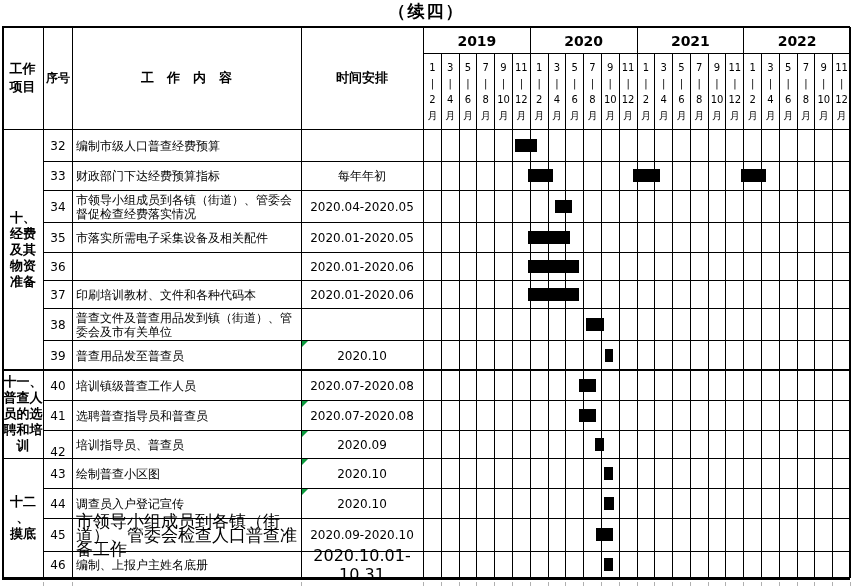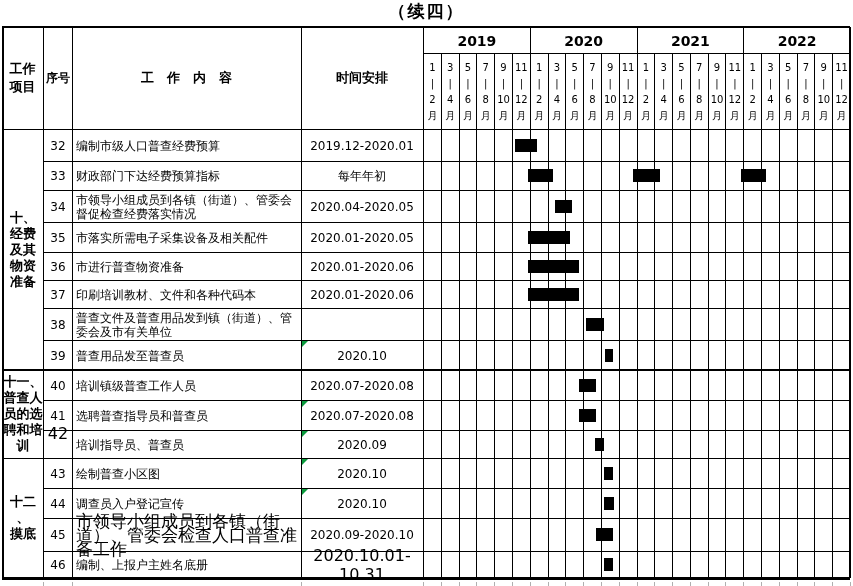--- a/index.html
+++ b/index.html
@@ -267,38 +267,36 @@
       <span>聘和培</span>
       <span>训</span>
     </div>
     <div class="c" style="left: 3px; top: 459px; width: 40px; height: 118px; flex-direction: column; font-size: 13px; font-weight: bold; line-height: 16px;">
       <span>十二</span>
       <span>、</span>
       <span>摸底</span>
     </div>
     <div class="c" style="left: 44px; top: 130px; width: 28px; height: 31px; font-size: 12px;">32</div>
     <div class="c" style="left: 73px; top: 130px; width: 227px; height: 31px; justify-content: flex-start; text-align: left; font-size: 12px; line-height: 14px; padding: 0px 3px;">编制市级人口普查经费预算</div>
-    <div class="c" style="left: 302px; top: 130px; width: 120px; height: 31px; font-size: 12px;">2019.12-2020.01</div>
     <div class="ln" style="left: 514.627px; top: 138.5px; width: 22.2396px; height: 13px; background: rgb(0, 0, 0);"></div>
     <div class="c" style="left: 44px; top: 162px; width: 28px; height: 28px; font-size: 12px;">33</div>
     <div class="c" style="left: 73px; top: 162px; width: 227px; height: 28px; justify-content: flex-start; text-align: left; font-size: 12px; line-height: 14px; padding: 0px 3px;">财政部门下达经费预算指标</div>
     <div class="c" style="left: 302px; top: 162px; width: 120px; height: 28px; font-size: 12px;">每年年初</div>
     <div class="ln" style="left: 527.971px; top: 169px; width: 24.9083px; height: 13px; background: rgb(0, 0, 0);"></div>
     <div class="ln" style="left: 632.942px; top: 169px; width: 26.6875px; height: 13px; background: rgb(0, 0, 0);"></div>
     <div class="ln" style="left: 741.471px; top: 169px; width: 24.9083px; height: 13px; background: rgb(0, 0, 0);"></div>
     <div class="c" style="left: 44px; top: 191px; width: 28px; height: 31px; font-size: 12px;">34</div>
     <div class="c" style="left: 73px; top: 191px; width: 227px; height: 31px; justify-content: flex-start; text-align: left; font-size: 12px; line-height: 14px; padding: 0px 3px;">市领导小组成员到各镇（街道）、管委会督促检查经费落实情况</div>
     <div class="c" style="left: 302px; top: 191px; width: 120px; height: 31px; font-size: 12px;">2020.04-2020.05</div>
     <div class="ln" style="left: 554.658px; top: 199.5px; width: 16.9021px; height: 13px; background: rgb(0, 0, 0);"></div>
     <div class="c" style="left: 44px; top: 223px; width: 28px; height: 29px; font-size: 12px;">35</div>
     <div class="c" style="left: 73px; top: 223px; width: 227px; height: 29px; justify-content: flex-start; text-align: left; font-size: 12px; line-height: 14px; padding: 0px 3px;">市落实所需电子采集设备及相关配件</div>
     <div class="c" style="left: 302px; top: 223px; width: 120px; height: 29px; font-size: 12px;">2020.01-2020.05</div>
     <div class="ln" style="left: 527.971px; top: 230.5px; width: 41.8104px; height: 13px; background: rgb(0, 0, 0);"></div>
     <div class="c" style="left: 44px; top: 253px; width: 28px; height: 27px; font-size: 12px;">36</div>
-    <div class="c" style="left: 73px; top: 253px; width: 227px; height: 27px; justify-content: flex-start; text-align: left; font-size: 12px; line-height: 14px; padding: 0px 3px;">市进行普查物资准备</div>
     <div class="c" style="left: 302px; top: 253px; width: 120px; height: 27px; font-size: 12px;">2020.01-2020.06</div>
     <div class="ln" style="left: 527.971px; top: 259.5px; width: 50.7062px; height: 13px; background: rgb(0, 0, 0);"></div>
     <div class="c" style="left: 44px; top: 281px; width: 28px; height: 27px; font-size: 12px;">37</div>
     <div class="c" style="left: 73px; top: 281px; width: 227px; height: 27px; justify-content: flex-start; text-align: left; font-size: 12px; line-height: 14px; padding: 0px 3px;">印刷培训教材、文件和各种代码本</div>
     <div class="c" style="left: 302px; top: 281px; width: 120px; height: 27px; font-size: 12px;">2020.01-2020.06</div>
     <div class="ln" style="left: 527.971px; top: 287.5px; width: 50.7062px; height: 13px; background: rgb(0, 0, 0);"></div>
     <div class="c" style="left: 44px; top: 309px; width: 28px; height: 31px; font-size: 12px;">38</div>
     <div class="c" style="left: 73px; top: 309px; width: 227px; height: 31px; justify-content: flex-start; text-align: left; font-size: 12px; line-height: 14px; padding: 0px 3px;">普查文件及普查用品发到镇（街道）、管委会及市有关单位</div>
     <div class="ln" style="left: 585.794px; top: 317.5px; width: 17.7917px; height: 13px; background: rgb(0, 0, 0);"></div>
     <div class="c" style="left: 44px; top: 341px; width: 28px; height: 29px; font-size: 12px;">39</div>
@@ -308,21 +306,21 @@
     <div class="ln" style="left: 302px; top: 341px; width: 0px; height: 0px; background: transparent; border-top: 6px solid rgb(10, 154, 60); border-right: 6px solid transparent;"></div>
     <div class="c" style="left: 44px; top: 371px; width: 28px; height: 29px; font-size: 12px;">40</div>
     <div class="c" style="left: 73px; top: 371px; width: 227px; height: 29px; justify-content: flex-start; text-align: left; font-size: 12px; line-height: 14px; padding: 0px 3px;">培训镇级普查工作人员</div>
     <div class="c" style="left: 302px; top: 371px; width: 120px; height: 29px; font-size: 12px;">2020.07-2020.08</div>
     <div class="ln" style="left: 578.677px; top: 378.5px; width: 16.9021px; height: 13px; background: rgb(0, 0, 0);"></div>
     <div class="c" style="left: 44px; top: 401px; width: 28px; height: 29px; font-size: 12px;">41</div>
     <div class="c" style="left: 73px; top: 401px; width: 227px; height: 29px; justify-content: flex-start; text-align: left; font-size: 12px; line-height: 14px; padding: 0px 3px;">选聘普查指导员和普查员</div>
     <div class="c" style="left: 302px; top: 401px; width: 120px; height: 29px; font-size: 12px;">2020.07-2020.08</div>
     <div class="ln" style="left: 578.677px; top: 408.5px; width: 16.9021px; height: 13px; background: rgb(0, 0, 0);"></div>
     <div class="ln" style="left: 302px; top: 401px; width: 0px; height: 0px; background: transparent; border-top: 6px solid rgb(10, 154, 60); border-right: 6px solid transparent;"></div>
-    <div class="c" style="left: 44px; top: 420px; width: 28px; height: 27px; font-size: 16px;">42</div>
+    <div class="c" style="left: 44px; top: 438px; width: 28px; height: 27px; font-size: 12px;">42</div>
     <div class="c" style="left: 73px; top: 431px; width: 227px; height: 27px; justify-content: flex-start; text-align: left; font-size: 12px; line-height: 14px; padding: 0px 3px;">培训指导员、普查员</div>
     <div class="c" style="left: 302px; top: 431px; width: 120px; height: 27px; font-size: 12px;">2020.09</div>
     <div class="ln" style="left: 594.69px; top: 437.5px; width: 9.78542px; height: 13px; background: rgb(0, 0, 0);"></div>
     <div class="ln" style="left: 302px; top: 431px; width: 0px; height: 0px; background: transparent; border-top: 6px solid rgb(10, 154, 60); border-right: 6px solid transparent;"></div>
     <div class="c" style="left: 44px; top: 459px; width: 28px; height: 29px; font-size: 12px;">43</div>
     <div class="c" style="left: 73px; top: 459px; width: 227px; height: 29px; justify-content: flex-start; text-align: left; font-size: 12px; line-height: 14px; padding: 0px 3px;">绘制普查小区图</div>
     <div class="c" style="left: 302px; top: 459px; width: 120px; height: 29px; font-size: 12px;">2020.10</div>
     <div class="ln" style="left: 603.585px; top: 466.5px; width: 9.78542px; height: 13px; background: rgb(0, 0, 0);"></div>
     <div class="ln" style="left: 302px; top: 459px; width: 0px; height: 0px; background: transparent; border-top: 6px solid rgb(10, 154, 60); border-right: 6px solid transparent;"></div>
     <div class="c" style="left: 44px; top: 489px; width: 28px; height: 29px; font-size: 12px;">44</div>

